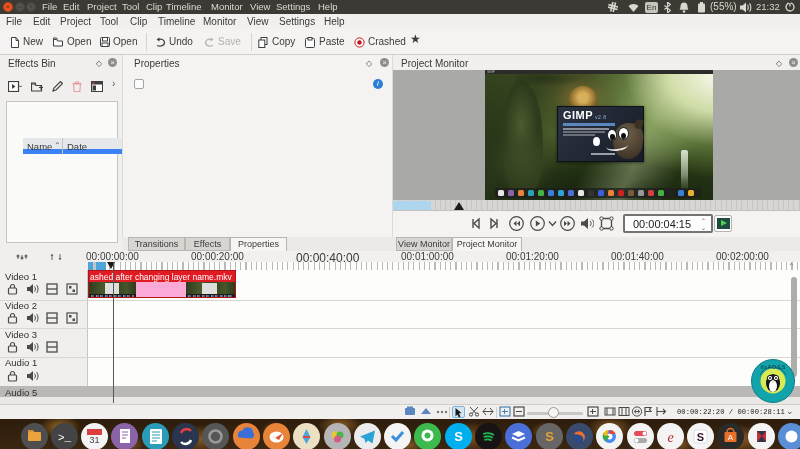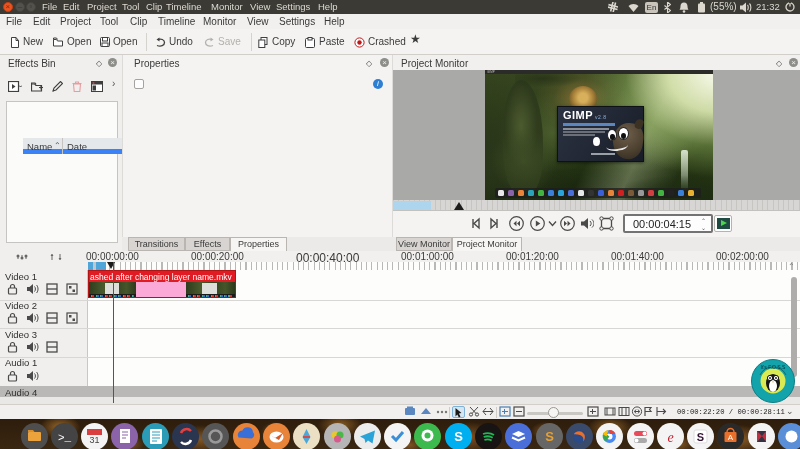--- a/index.html
+++ b/index.html
@@ -379,21 +379,21 @@
   <div class="abs" style="left:0;top:48.5px;width:800px;height:1px;background:#d8d7d5;"></div>
   <div class="abs" style="left:0;top:77px;width:800px;height:1px;background:#d8d7d5;"></div>
   <div class="abs" style="left:0;top:105.5px;width:800px;height:1px;background:#d8d7d5;"></div>
   <div class="abs" style="left:0;top:135px;width:800px;height:11px;background:#b9b8b6;"></div>
   <div class="abs" style="left:0;top:146px;width:800px;height:7px;background:#e9e8e6;"></div>
 
   <div class="abs" style="left:5px;top:20px;font-size:9.5px;color:#2e2e2e;">Video 1</div>
   <div class="abs" style="left:5px;top:49px;font-size:9.5px;color:#2e2e2e;">Video 2</div>
   <div class="abs" style="left:5px;top:78px;font-size:9.5px;color:#2e2e2e;">Video 3</div>
   <div class="abs" style="left:5px;top:106px;font-size:9.5px;color:#2e2e2e;">Audio 1</div>
-  <div class="abs" style="left:5px;top:136px;font-size:9.5px;color:#2e2e2e;">Audio 4</div>
+  <div class="abs" style="left:5px;top:136px;font-size:9.5px;color:#2e2e2e;">Audio 5</div>
   <span class="abs trk-ic" id="tk1" style="left:7px;top:32px;">
       <span class="abs" style="left:0;top:0;">
         <svg width="11" height="12" viewBox="0 0 11 12">
           <rect x="1.5" y="5" width="8" height="6" rx="1" fill="none" stroke="#4a4a4a" stroke-width="1.2"></rect>
           <path d="M3.5 5V3.5a2 2 0 014 0V5" fill="none" stroke="#4a4a4a" stroke-width="1.2"></path>
         </svg>
       </span>
       <span class="abs" style="left:19px;top:0;">
         <svg width="13" height="12" viewBox="0 0 13 12">
           <path d="M1 4h2.5L7 1v10L3.5 8H1z" fill="#4a4a4a"></path>

